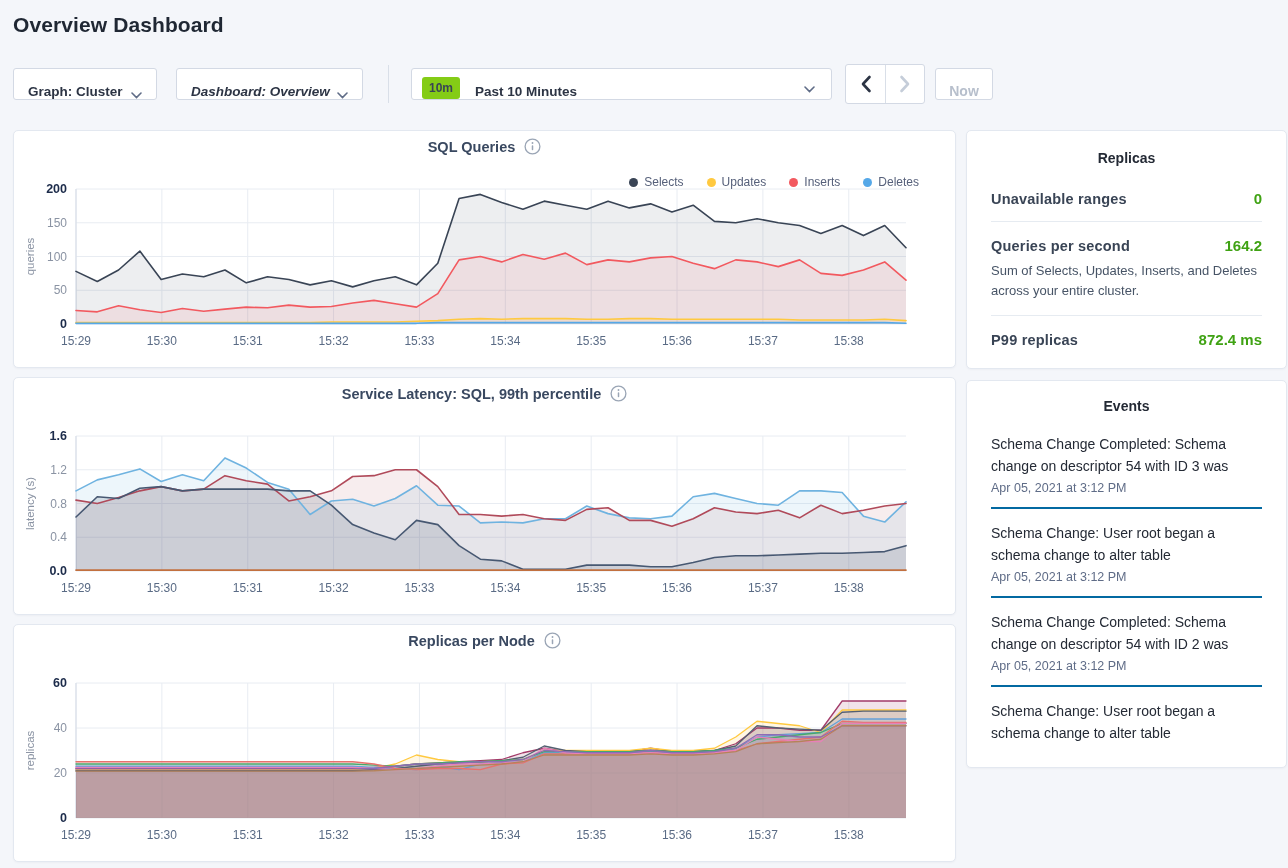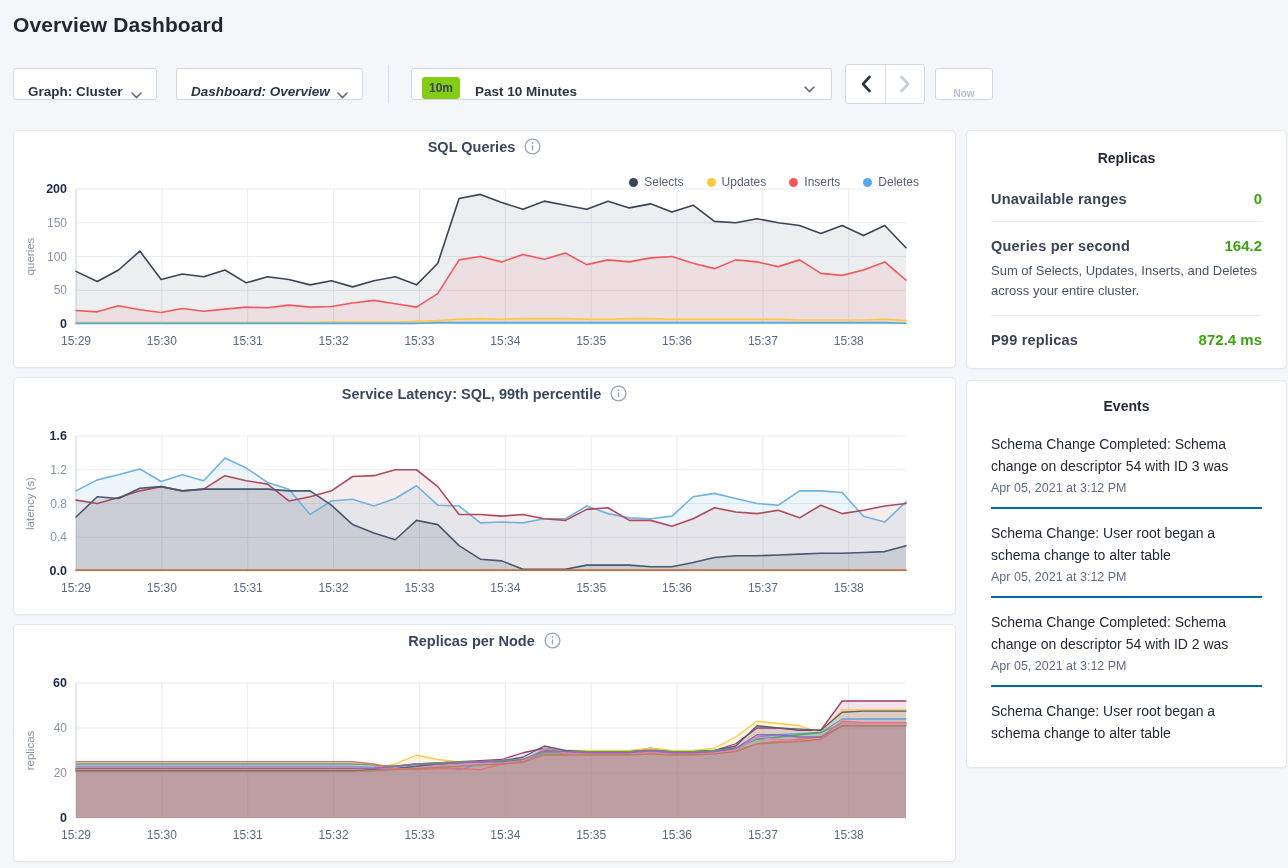--- a/index.html
+++ b/index.html
@@ -19,21 +19,21 @@
   .vdivider { width:1px; height:38px; background:#d9dfe8; margin-left:25px; }
   .time-select { margin-left:22px; width:421px; justify-content:flex-start; position:relative; }
   .time-badge { background:#84cc16; color:#394455; font-size:12px; font-weight:700;
     border-radius:3px; padding:4px 7px; margin-left:-4px; }
   .time-label { margin-left:15px; font-size:13.5px; font-weight:700; color:#2c3444; }
   .time-chevron { position:absolute; right:16px; top:17px; }
   .arrow-group { display:flex; margin-left:13px; border:1px solid #d3d9e4; border-radius:3px; background:#fff; }
   .arrow-btn { width:39px; height:38px; background:transparent; border:none; cursor:pointer;
     display:flex; align-items:center; justify-content:center; }
   .arrow-btn + .arrow-btn { border-left:1px solid #d9dfe8; }
-  .now-btn { margin-left:10px; width:58px; justify-content:center; color:#b7bfcc; font-size:10px; cursor:default; }
+  .now-btn { margin-left:10px; width:58px; justify-content:center; color:#b7bfcc; font-size:14px; cursor:default; }
 
   
   .main { display:flex; margin:26px 0 0 13px; gap:10px; }
   .charts-col { width:943px; display:flex; flex-direction:column; gap:9px; }
   .side-col { width:321px; display:flex; flex-direction:column; gap:11px; }
   .panel { background:#fff; border:1px solid #e3e8f0; border-radius:5px; box-shadow:0 1px 2px rgba(40,50,70,.04); }
 
   
   .chart-panel { height:238px; position:relative; padding-top:5px; }
   .chart-title-row { display:flex; align-items:center; justify-content:center; gap:9px; height:21px; }

